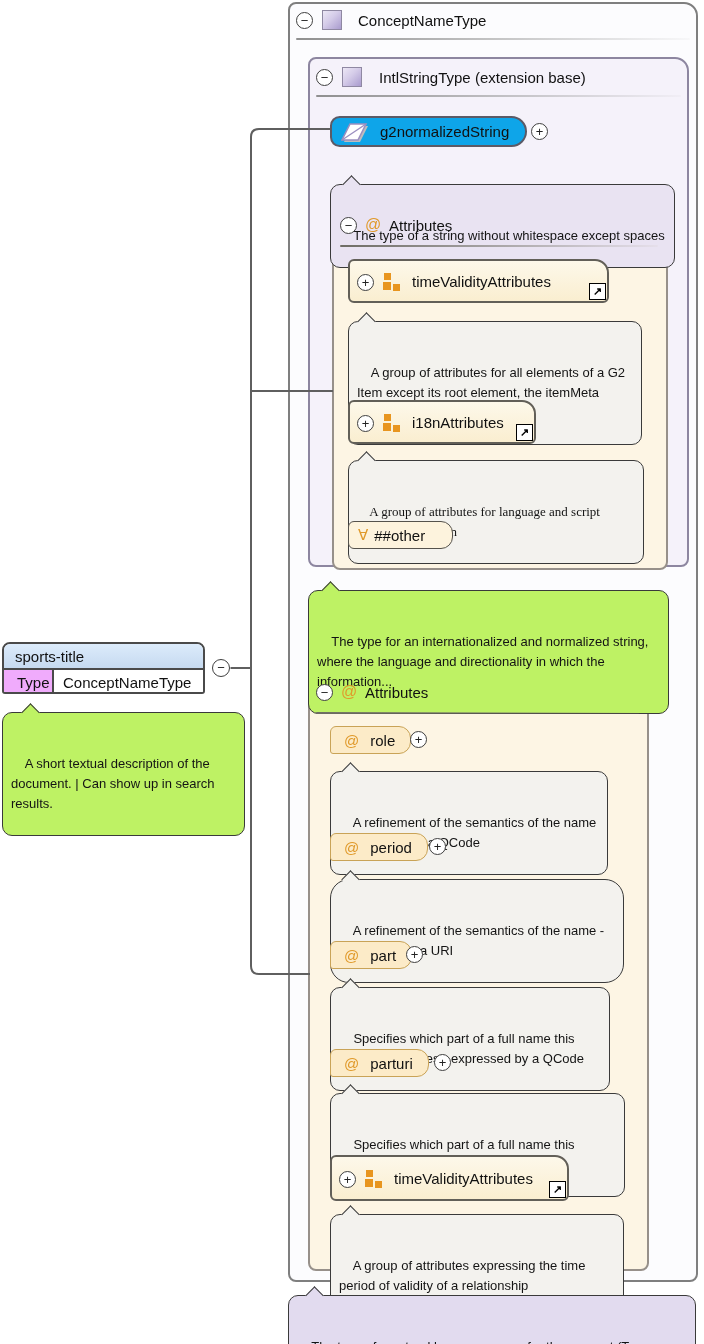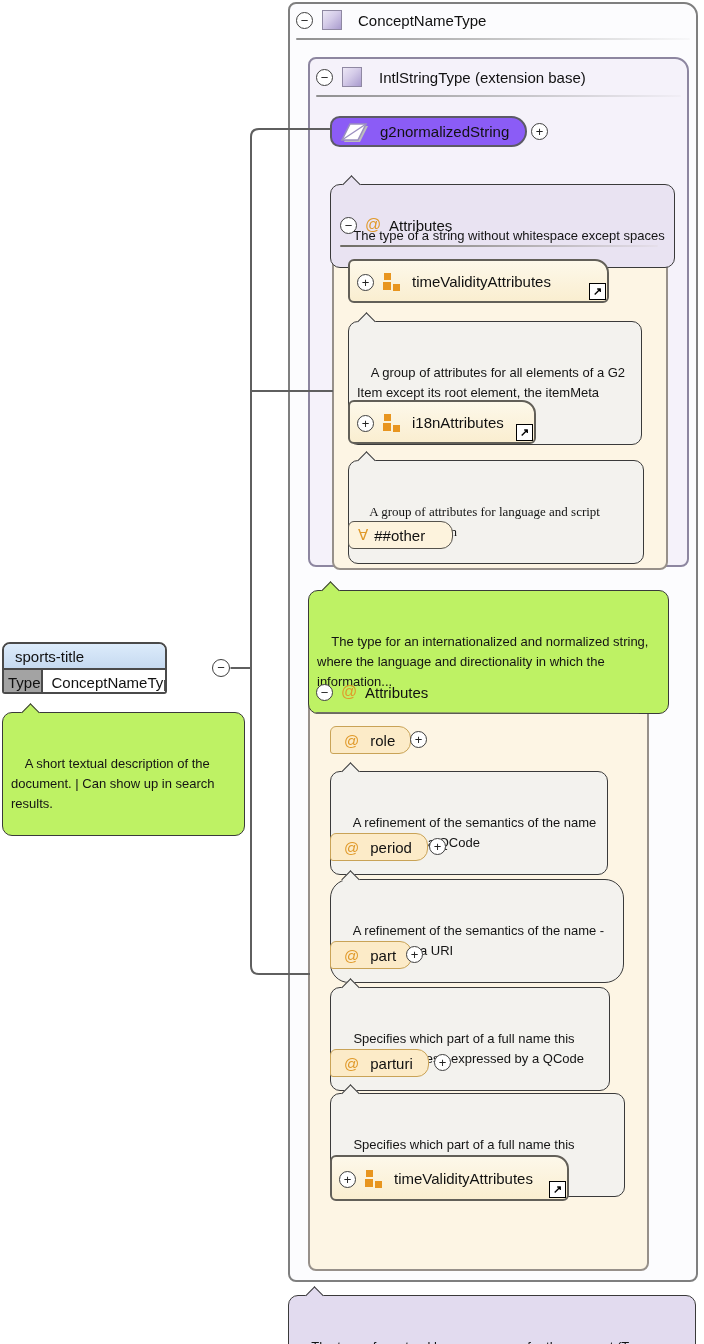--- a/index.html
+++ b/index.html
@@ -48,43 +48,43 @@
   .pill .pill-at{color:#E09A2B;font-size:15px;}
 
   
   .wcard{position:absolute;height:28px;box-sizing:border-box;border:1.5px solid #55524c;
          border-radius:6px 12px 12px 6px;background:#fdf3dd;display:inline-flex;align-items:center;
          padding:0 14px 0 9px;gap:6px;font-size:15px;z-index:3;white-space:nowrap;}
   .wcard .any-glyph{color:#E09A2B;font-size:15px;}
 
   
   .stype{position:absolute;height:31px;box-sizing:border-box;border:2px solid #5c5a66;
-         border-radius:10px 16px 16px 10px;background:#8b5cf6;display:inline-flex;
+         border-radius:10px 16px 16px 10px;background:#0ea5e9;display:inline-flex;
          align-items:center;padding:0 14px 0 9px;gap:11px;font-size:15px;z-index:3;white-space:nowrap;}
 
   
   .callout{position:absolute;box-sizing:border-box;border:1.5px solid #3a3a3a;border-radius:10px;
            font-size:13px;line-height:20px;padding:1px 8px;white-space:pre;z-index:3;color:#141414;}
   .callout .arrow{content:"";position:absolute;top:-7px;width:12px;height:12px;background:inherit;
                   border-top:1.6px solid #3a3a3a;border-left:1.6px solid #3a3a3a;
                   transform:rotate(45deg);}
   .f-gray{background:#F3F2EE;}
   .f-white{background:#bef264;}
   .f-pur{background:#E9E3F2;}
   .f-lav{background:#E2DBEF;}
 
   
   .elem{position:absolute;box-sizing:border-box;border:2px solid #4a4a4a;border-radius:8px 8px 3px 3px;
         overflow:hidden;background:#fff;z-index:3;}
   .elem-hdr{height:24px;background:linear-gradient(180deg,#dcebfb,#c6daf0);
             border-bottom:2px solid #4a4a4a;display:flex;align-items:center;
             padding-left:11px;font-size:15px;}
   .elem-row{display:flex;height:24px;font-size:15px;}
-  .elem-key{width:50px;box-sizing:border-box;background:#a3a3a3;border-right:2px solid #4a4a4a;
-            display:flex;align-items:center;padding-left:4px;}
+  .elem-key{width:50px;box-sizing:border-box;background:#f0abfc;border-right:2px solid #4a4a4a;
+            display:flex;align-items:center;padding-left:13px;}
   .elem-val{flex:1;display:flex;align-items:center;padding-left:9px;background:#fff;}
 
   .simpletype-svg{width:28px;height:22px;display:block;}
   #wires{position:absolute;left:0;top:0;z-index:2;pointer-events:none;}
 </style>
 </head>
 <body>
 
 <div id="canvas">
 
@@ -227,28 +227,33 @@
   <div class="gnode" style="left:330px;top:1155px;width:239px;height:46px;">
     <div class="toggle" style="left:7px;top:14px;">+</div>
     <span class="gicon" style="top:13px;">
         <i class="g1"></i>
         <i class="g2"></i>
         <i class="g3"></i>
       </span>
     <span class="label">timeValidityAttributes</span>
     <span class="link-icon">↗</span>
   </div>
+  <div class="callout f-gray" style="left:330px;top:1214px;min-width:294px;">
+    <span class="arrow" style="left:13px;"></span>
+    <span>A group of attributes expressing the time
+period of validity of a relationship</span>
+  </div>
 
   <div class="callout f-lav" style="left:288px;top:1295px;min-width:408px;">
     <span class="arrow" style="left:19px;"></span>
     <span>The type of a natural language name for the concept (Type
 defined in this XML Schema only)</span>
   </div>
 
-  <div class="elem" style="left:2px;top:642px;width:165px;height:52px;">
+  <div class="elem" style="left:2px;top:642px;width:203px;height:52px;">
     <div class="elem-hdr">sports-title</div>
     <div class="elem-row">
       <div class="elem-key">Type</div>
       <div class="elem-val">ConceptNameType</div>
     </div>
   </div>
   <div class="callout f-white" style="left:2px;top:712px;min-width:243px;">
     <span class="arrow" style="left:21px;"></span>
     <span>A short textual description of the
 document. | Can show up in search

